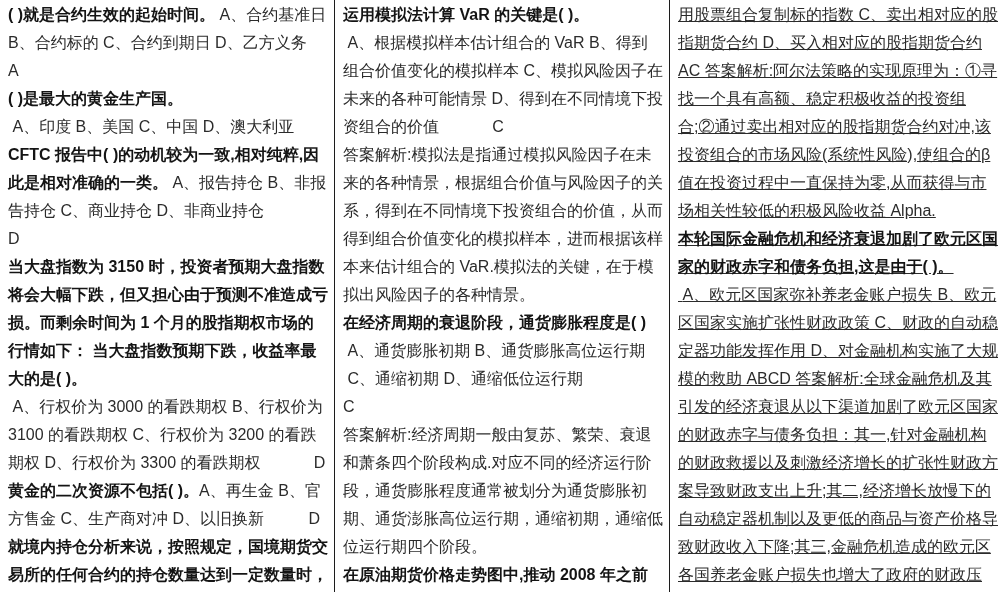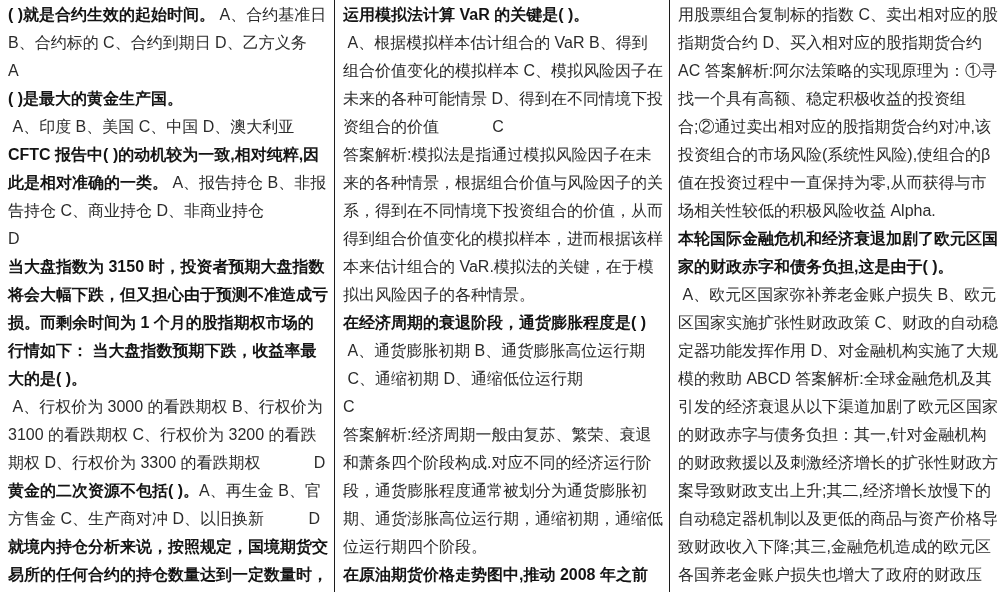--- a/index.html
+++ b/index.html
@@ -22,21 +22,21 @@
     padding: 1px 6px 16px 8px;
     font-size: 16px;
     line-height: 28px;
     color: #2b2b2b;
     white-space: pre-wrap;
     overflow: hidden;
     overflow-wrap: break-word;
   }
   .col-1 { width: 334px; }
   .col-2 { width: 334px; }
-  .col-3 { width: 335px; }
+  .col-3 { width: 335px; text-decoration: underline; }
   .rule {
     flex: 0 0 auto;
     width: 1px;
     height: 100%;
     background: #1c1c1c;
   }
   .para { margin: 0; }
   .seg { color: #2b2b2b; font-weight: 400; }
   .seg.bold { color: #141414; font-weight: 700; }
 </style>

